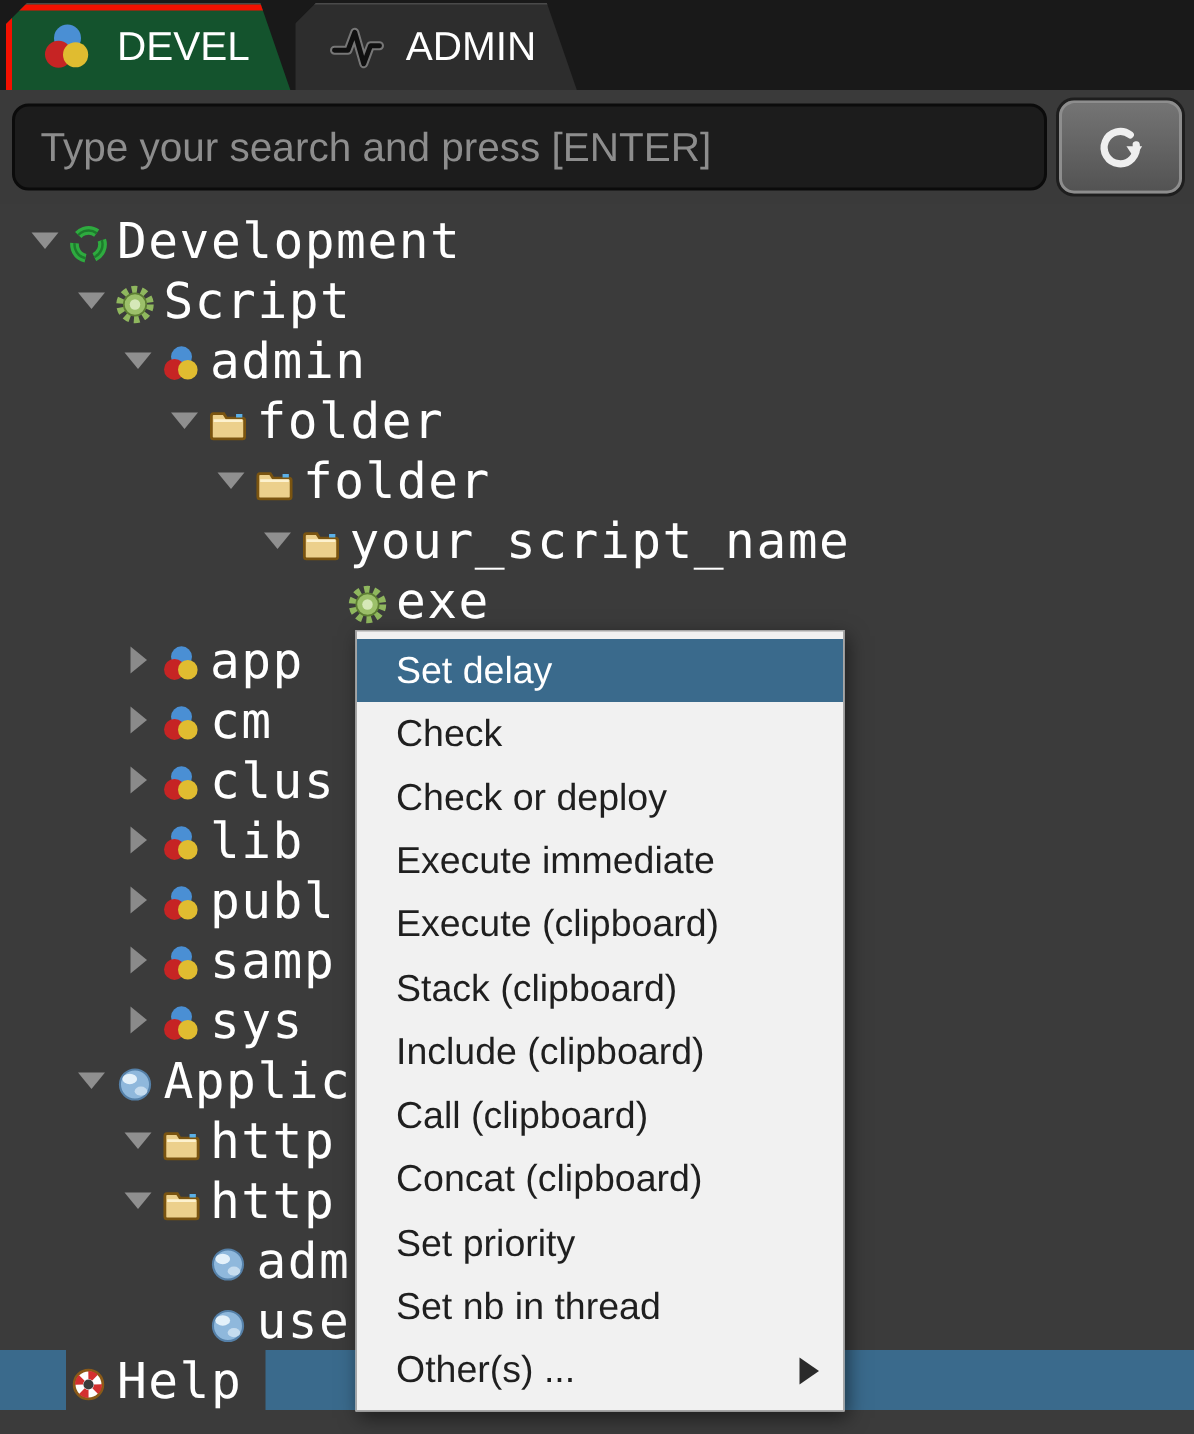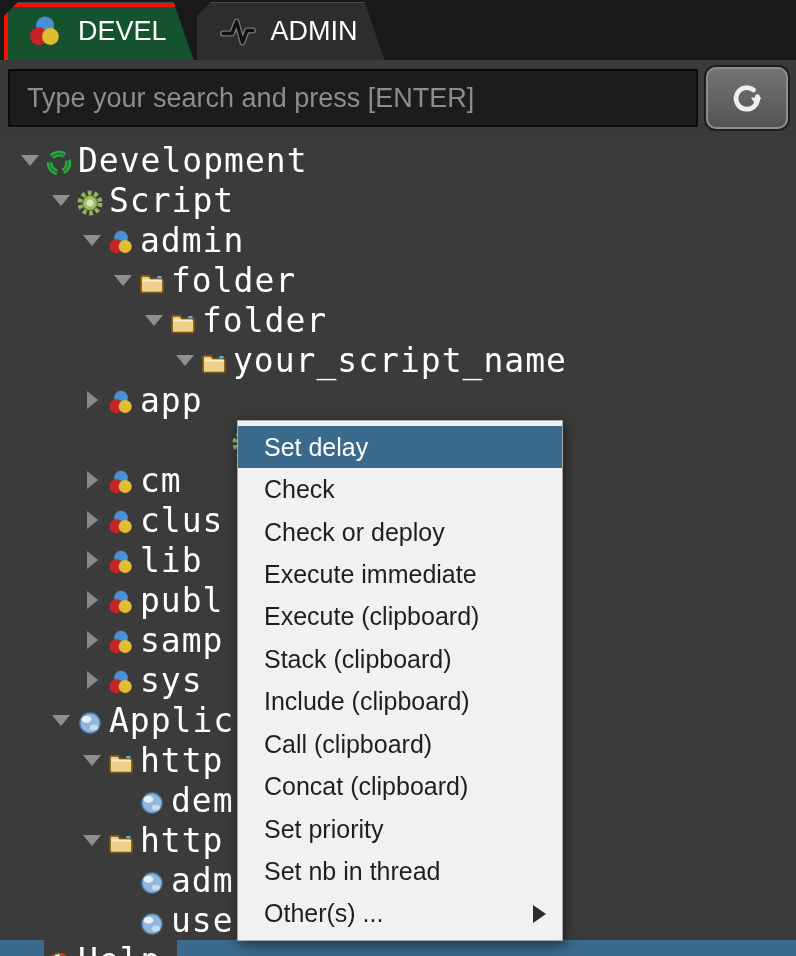--- a/index.html
+++ b/index.html
@@ -28,21 +28,21 @@
     content:"";position:absolute;top:0;left:0;bottom:0;width:4px;background:#f21000;
   }
   .tab .ticon{width:36px;height:36px;flex:0 0 auto;}
   
   .searchbar{
     background:#3a3a3a;display:flex;align-items:center;gap:8px;
     padding:8px 8px 8px 8px;height:76px;
   }
   .search-input{
     flex:1;height:58px;background:#1c1c1c;border:2px solid #0b0b0b;
-    color:#ddd;font-size:27px;padding:0 17px;outline:none;border-radius:1px;
+    color:#ddd;font-size:27px;padding:0 17px;outline:none;border-radius:11px;
     font-family:"Liberation Sans",sans-serif;
   }
   .search-input::placeholder{color:#8d8d8d;}
   .refresh-btn{
     width:82px;height:62px;border-radius:10px;
     background:linear-gradient(#747474,#535353);
     border:2px solid #8d8d8d;box-shadow:0 0 0 2px #1e1e1e;
     display:flex;align-items:center;justify-content:center;cursor:pointer;
   }
   
@@ -188,33 +188,20 @@
         </span>
         <span class="label-box">
           <span class="nicon"><svg viewBox="0 0 24 24">
               <path d="M2.5,7.2 L2.5,19 Q2.5,20.2 3.7,20.2 L20.3,20.2 Q21.5,20.2 21.5,19 L21.5,9.6 Q21.5,8.4 20.3,8.4 L11.2,8.4 L9.6,5.8 L3.7,5.8 Q2.5,5.8 2.5,7.2 Z" fill="#ecd08c" stroke="#7a5410" stroke-width="1.6"></path>
               <path d="M3.8,9.8 h16.4" stroke="#fdf2cf" stroke-width="1.6"></path>
               <rect x="16.6" y="6" width="3.6" height="2" fill="#5ab0e8"></rect>
             </svg></span>
           <span class="tlabel">your_script_name</span>
         </span>
       </div>
-      <div class="trow" style="padding-left: 78px;">
-        <span class="arrow-slot">
-          <span class="tri-right"></span>
-        </span>
-        <span class="label-box">
-          <span class="nicon"><svg viewBox="0 0 24 24">
-              <circle cx="12" cy="7.6" r="6" fill="#4a8fd4"></circle>
-              <circle cx="8" cy="14.8" r="6" fill="#c62424"></circle>
-              <circle cx="15.6" cy="15" r="5.6" fill="#e0bc30"></circle>
-            </svg></span>
-          <span class="tlabel">app</span>
-        </span>
-      </div>
       <div class="trow" style="padding-left: 202px;">
         <span class="arrow-slot"></span>
         <span class="label-box">
           <span class="nicon"><svg viewBox="0 0 24 24">
               <circle cx="12" cy="12" r="8" fill="none" stroke="#8fb75e" stroke-width="5.4" stroke-dasharray="2.9 2.2"></circle>
               <circle cx="12" cy="12" r="6.4" fill="#9cc06a" stroke="#5d7e33" stroke-width="1"></circle>
               <circle cx="12" cy="12" r="3" fill="#d6e8b8"></circle>
             </svg></span>
           <span class="tlabel">exe</span>
         </span>
@@ -222,20 +209,33 @@
       <div class="trow" style="padding-left: 78px;">
         <span class="arrow-slot">
           <span class="tri-right"></span>
         </span>
         <span class="label-box">
           <span class="nicon"><svg viewBox="0 0 24 24">
               <circle cx="12" cy="7.6" r="6" fill="#4a8fd4"></circle>
               <circle cx="8" cy="14.8" r="6" fill="#c62424"></circle>
               <circle cx="15.6" cy="15" r="5.6" fill="#e0bc30"></circle>
             </svg></span>
+          <span class="tlabel">app</span>
+        </span>
+      </div>
+      <div class="trow" style="padding-left: 78px;">
+        <span class="arrow-slot">
+          <span class="tri-right"></span>
+        </span>
+        <span class="label-box">
+          <span class="nicon"><svg viewBox="0 0 24 24">
+              <circle cx="12" cy="7.6" r="6" fill="#4a8fd4"></circle>
+              <circle cx="8" cy="14.8" r="6" fill="#c62424"></circle>
+              <circle cx="15.6" cy="15" r="5.6" fill="#e0bc30"></circle>
+            </svg></span>
           <span class="tlabel">cm</span>
         </span>
       </div>
       <div class="trow" style="padding-left: 78px;">
         <span class="arrow-slot">
           <span class="tri-right"></span>
         </span>
         <span class="label-box">
           <span class="nicon"><svg viewBox="0 0 24 24">
               <circle cx="12" cy="7.6" r="6" fill="#4a8fd4"></circle>
@@ -316,63 +316,52 @@
         </span>
         <span class="label-box">
           <span class="nicon"><svg viewBox="0 0 24 24">
               <path d="M2.5,7.2 L2.5,19 Q2.5,20.2 3.7,20.2 L20.3,20.2 Q21.5,20.2 21.5,19 L21.5,9.6 Q21.5,8.4 20.3,8.4 L11.2,8.4 L9.6,5.8 L3.7,5.8 Q2.5,5.8 2.5,7.2 Z" fill="#ecd08c" stroke="#7a5410" stroke-width="1.6"></path>
               <path d="M3.8,9.8 h16.4" stroke="#fdf2cf" stroke-width="1.6"></path>
               <rect x="16.6" y="6" width="3.6" height="2" fill="#5ab0e8"></rect>
             </svg></span>
           <span class="tlabel">http</span>
         </span>
       </div>
+      <div class="trow" style="padding-left: 78px;">
+        <span class="arrow-slot">
+          <span class="tri-down"></span>
+        </span>
+        <span class="label-box">
+          <span class="nicon"><svg viewBox="0 0 24 24">
+              <path d="M2.5,7.2 L2.5,19 Q2.5,20.2 3.7,20.2 L20.3,20.2 Q21.5,20.2 21.5,19 L21.5,9.6 Q21.5,8.4 20.3,8.4 L11.2,8.4 L9.6,5.8 L3.7,5.8 Q2.5,5.8 2.5,7.2 Z" fill="#ecd08c" stroke="#7a5410" stroke-width="1.6"></path>
+              <path d="M3.8,9.8 h16.4" stroke="#fdf2cf" stroke-width="1.6"></path>
+              <rect x="16.6" y="6" width="3.6" height="2" fill="#5ab0e8"></rect>
+            </svg></span>
+          <span class="tlabel">http</span>
+        </span>
+      </div>
       <div class="trow" style="padding-left: 109px;">
         <span class="arrow-slot"></span>
         <span class="label-box">
           <span class="nicon"><svg viewBox="0 0 24 24">
               <circle cx="12" cy="12" r="8.6" fill="#8fb8dc" stroke="#5580a8" stroke-width="1.2"></circle>
               <ellipse cx="9" cy="8.8" rx="4.2" ry="3" fill="#e9f3fb" opacity="0.95"></ellipse>
               <ellipse cx="15.4" cy="15.8" rx="3.6" ry="2.6" fill="#cfe2f2" opacity="0.85"></ellipse>
             </svg></span>
-          <span class="tlabel">dem</span>
-        </span>
-      </div>
-      <div class="trow" style="padding-left: 78px;">
-        <span class="arrow-slot">
-          <span class="tri-down"></span>
-        </span>
-        <span class="label-box">
-          <span class="nicon"><svg viewBox="0 0 24 24">
-              <path d="M2.5,7.2 L2.5,19 Q2.5,20.2 3.7,20.2 L20.3,20.2 Q21.5,20.2 21.5,19 L21.5,9.6 Q21.5,8.4 20.3,8.4 L11.2,8.4 L9.6,5.8 L3.7,5.8 Q2.5,5.8 2.5,7.2 Z" fill="#ecd08c" stroke="#7a5410" stroke-width="1.6"></path>
-              <path d="M3.8,9.8 h16.4" stroke="#fdf2cf" stroke-width="1.6"></path>
-              <rect x="16.6" y="6" width="3.6" height="2" fill="#5ab0e8"></rect>
-            </svg></span>
-          <span class="tlabel">http</span>
-        </span>
-      </div>
-      <div class="trow" style="padding-left: 109px;">
+          <span class="tlabel">adm</span>
+        </span>
+      </div>
+      <div class="trow" style="padding-left: 109px; align-items: flex-end;">
         <span class="arrow-slot"></span>
         <span class="label-box">
           <span class="nicon"><svg viewBox="0 0 24 24">
               <circle cx="12" cy="12" r="8.6" fill="#8fb8dc" stroke="#5580a8" stroke-width="1.2"></circle>
               <ellipse cx="9" cy="8.8" rx="4.2" ry="3" fill="#e9f3fb" opacity="0.95"></ellipse>
               <ellipse cx="15.4" cy="15.8" rx="3.6" ry="2.6" fill="#cfe2f2" opacity="0.85"></ellipse>
             </svg></span>
-          <span class="tlabel">adm</span>
-        </span>
-      </div>
-      <div class="trow" style="padding-left: 109px; align-items: flex-end;">
-        <span class="arrow-slot"></span>
-        <span class="label-box">
-          <span class="nicon"><svg viewBox="0 0 24 24">
-              <circle cx="12" cy="12" r="8.6" fill="#8fb8dc" stroke="#5580a8" stroke-width="1.2"></circle>
-              <ellipse cx="9" cy="8.8" rx="4.2" ry="3" fill="#e9f3fb" opacity="0.95"></ellipse>
-              <ellipse cx="15.4" cy="15.8" rx="3.6" ry="2.6" fill="#cfe2f2" opacity="0.85"></ellipse>
-            </svg></span>
           <span class="tlabel">use</span>
         </span>
       </div>
       <div class="trow selected" style="padding-left: 16px;">
         <span class="arrow-slot"></span>
         <span class="label-box">
           <span class="nicon"><svg viewBox="0 0 24 24">
               <circle cx="12" cy="12" r="8.2" fill="#ffffff" stroke="#8a5a18" stroke-width="1.6"></circle>
               <circle cx="12" cy="12" r="5.4" fill="none" stroke="#d43030" stroke-width="4.6" stroke-dasharray="4.2 4.2"></circle>
               <circle cx="12" cy="12" r="2.9" fill="#3b3b3b"></circle>

